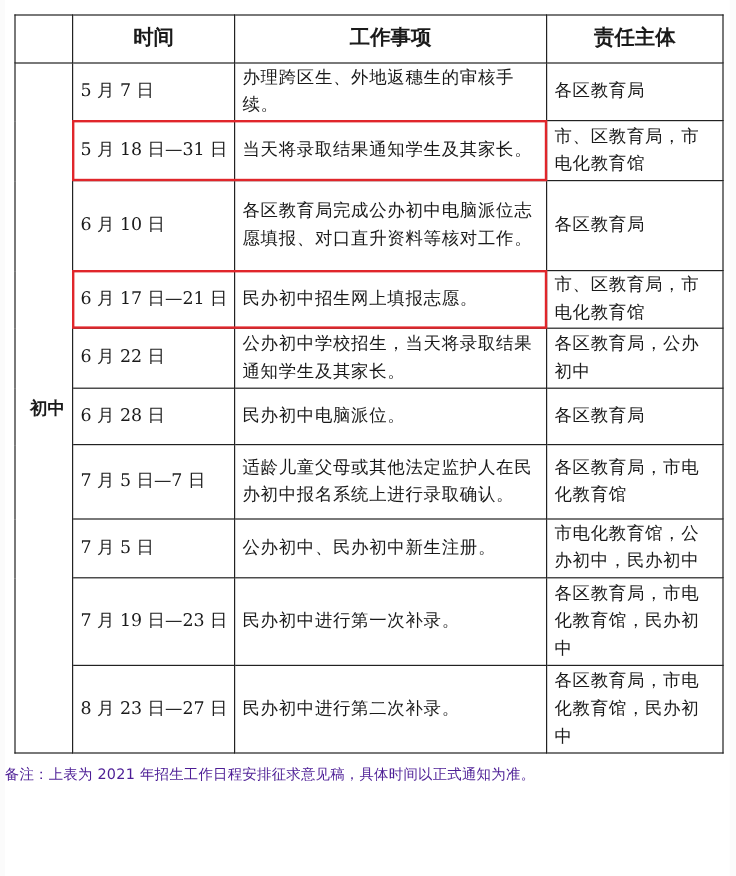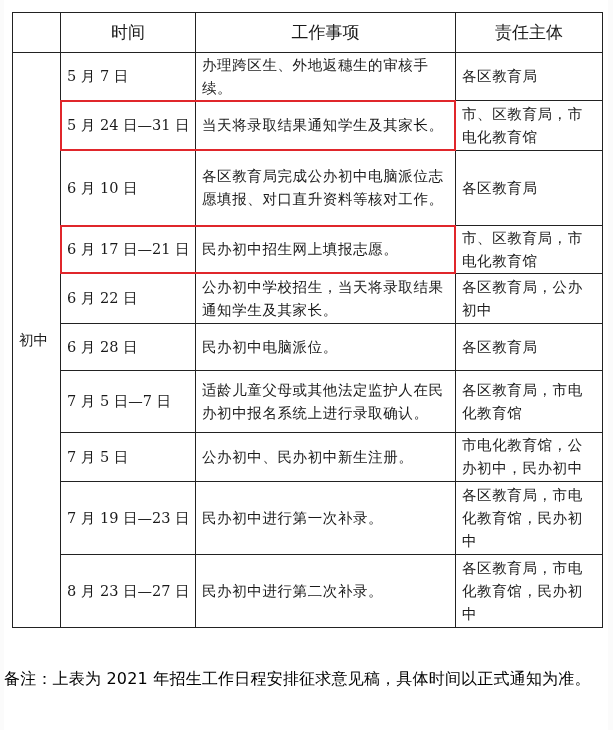--- a/index.html
+++ b/index.html
@@ -2,30 +2,30 @@
 <html><head>
 <meta charset="utf-8">
 <style>
   html, body { margin: 0; padding: 0; background: #fbfbfb; }
   body { width: 613px; height: 730px; position: relative; overflow: hidden;
          font-family: "DejaVu Serif", "Liberation Serif", serif; color: #1a1a1a; }
   .sheet { position: absolute; left: 4px; top: 0; width: 604px; height: 730px; background: #fff; }
   table.sched { position: absolute; left: 12px; top: 12px; border-collapse: collapse;
                 table-layout: fixed; width: 590px; font-size: 14.5px; }
   table.sched td, table.sched th { border: 1.3px solid #222; padding: 0 6px; vertical-align: middle; line-height: 23px; }
-  table.sched th { font-family: "DejaVu Sans", "Liberation Sans", sans-serif; font-weight: normal;
+  table.sched th { font-family: "DejaVu Sans", "Liberation Sans", sans-serif; font-weight: bold;
                    font-size: 17px; height: 39px; text-align: center; }
   col.c0 { width: 48px; } col.c1 { width: 135px; } col.c2 { width: 260px; } col.c3 { width: 147px; }
-  td.stage { text-align: left; padding: 0; }
+  td.stage { text-align: right; padding: 0; font-weight: bold; }
   td.time { white-space: nowrap; padding-left: 9px; }
   td.task { padding-left: 8px; padding-right: 6px; letter-spacing: 0.6px; }
   td.owner { padding-left: 6px; padding-right: 4px; letter-spacing: 0.6px; font-family: Liberation Serif, serif; }
   .hl { position: absolute; border: 2.5px solid #e0262b; box-sizing: border-box; pointer-events: none; }
-  .note { position: absolute; left: 4px; top: 660px; width: 606px; font-family: "DejaVu Sans", "Liberation Sans", sans-serif;
-          font-size: 16px; line-height: 38px; color: #000000; letter-spacing: 0.2px; }
+  .note { position: absolute; left: 4px; top: 626px; width: 606px; font-family: "DejaVu Sans", "Liberation Sans", sans-serif;
+          font-size: 12px; line-height: 38px; color: #4c1d95; letter-spacing: 0.2px; }
 </style>
 </head>
 <body>
 
 <div class="sheet"></div>
 
 <table class="sched">
   <colgroup>
       <col class="c0">
       <col class="c1">
@@ -41,21 +41,21 @@
     </tr>
   </thead>
   <tbody>
     <tr style="height:48px">
       <td class="stage" rowspan="10">初中</td>
       <td class="time">5 月 7 日</td>
       <td class="task">办理跨区生、外地返穗生的审核手续。</td>
       <td class="owner">各区教育局</td>
     </tr>
     <tr style="height:50px">
-      <td class="time">5 月 24 日—31 日</td>
+      <td class="time">5 月 18 日—31 日</td>
       <td class="task">当天将录取结果通知学生及其家长。</td>
       <td class="owner">市、区教育局，市电化教育馆</td>
     </tr>
     <tr style="height:75px">
       <td class="time">6 月 10 日</td>
       <td class="task">各区教育局完成公办初中电脑派位志愿填报、对口直升资料等核对工作。</td>
       <td class="owner">各区教育局</td>
     </tr>
     <tr style="height:48px">
       <td class="time">6 月 17 日—21 日</td>

